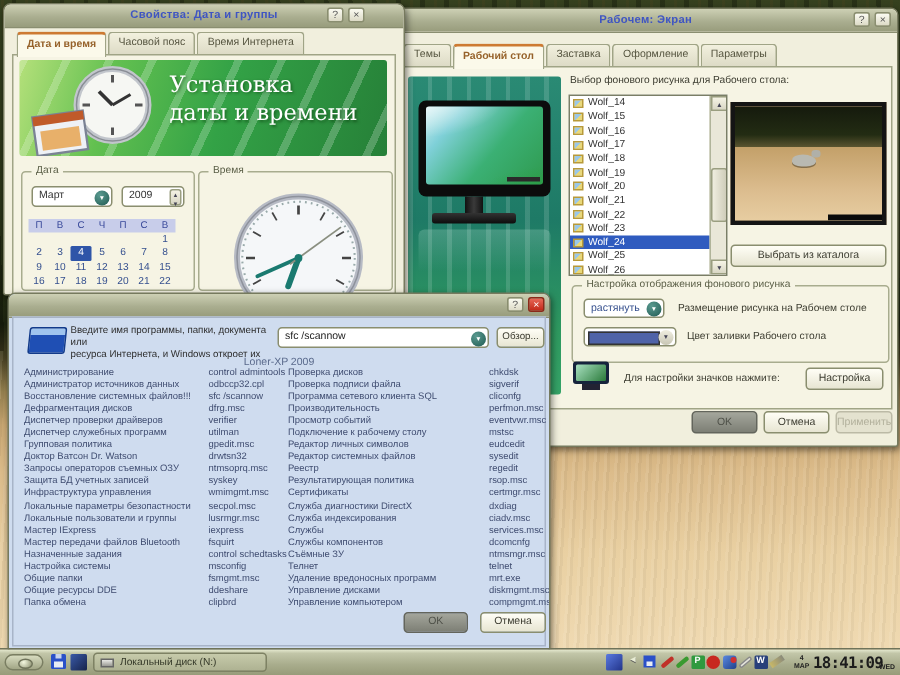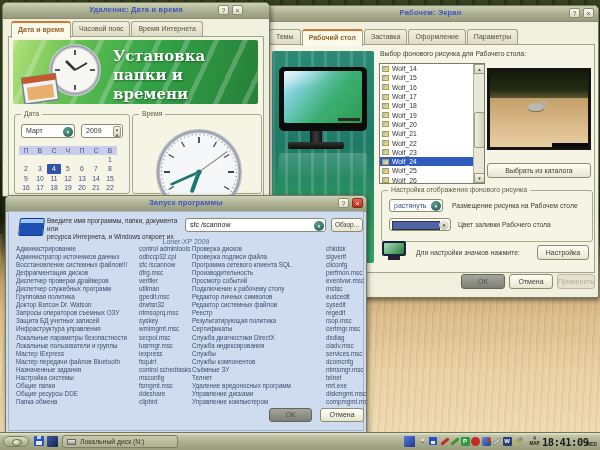--- a/index.html
+++ b/index.html
@@ -41,21 +41,21 @@
   .rnd{position:absolute;right:1px;top:1px;width:10px;height:10px;border-radius:50%;
     background:radial-gradient(circle at 35% 30%,#5a9a90,#1f5a52);color:#fff;font-size:5px;line-height:10px;text-align:center;}
   
   #dateDlg{left:2px;top:2px;width:266px;height:193px;z-index:20;}
   #dateDlg .tabs{left:8px;top:18px;}
   #dateDlg .page{left:5px;top:33px;width:254px;height:159px;}
   .banner{position:absolute;left:4px;top:3px;width:245px;height:64px;border-radius:2px;overflow:hidden;
     background:linear-gradient(105deg,#b4e07a 0%,#62c050 25%,#33a246 55%,#268038 100%);}
   .banner .rays{position:absolute;inset:0;background:repeating-linear-gradient(115deg,rgba(255,255,255,.22) 0 5px,transparent 5px 26px);}
   .banner-title{position:absolute;left:100px;top:7px;color:#fff;font-family:"DejaVu Serif",serif;
-    font-weight:bold;font-size:15px;line-height:19px;text-shadow:1px 1px 2px rgba(0,40,0,.5);}
+    font-weight:normal;font-size:15px;line-height:19px;text-shadow:1px 1px 2px rgba(0,40,0,.5);}
   .cal-head{display:grid;grid-template-columns:repeat(7,14px);background:#c8cdea;}
   .cal-head span{font-size:6.5px;color:#39499a;text-align:center;line-height:9px;}
   .cal-grid{display:grid;grid-template-columns:repeat(7,14px);}
   .cal-cell{font-size:6.8px;color:#35508f;text-align:center;line-height:9.3px;height:9.3px;}
   .cal-cell.selected{background:#2f55a8;color:#fff;border-radius:1px;}
   .spin{position:absolute;right:1px;top:1px;width:8px;height:11px;font-size:4px;line-height:5.5px;color:#445;text-align:center;
     background:linear-gradient(180deg,#f4f2e4,#d8d6c4);border:1px solid #9a9e80;border-radius:2px;box-sizing:border-box;}
   
   #dispDlg{left:262px;top:5px;width:335px;height:291px;z-index:10;}
   #dispDlg .tabs{left:6px;top:23px;}
@@ -285,21 +285,21 @@
       <div class="small-label" style="left:148px;top:204px">Для настройки значков нажмите:</div>
       <div class="btn" style="left:269px;top:200px;width:52px;height:15px;line-height:13px">Настройка</div>
     </div>
     <div class="btn dark" style="left:198px;top:268px;width:44px;height:15px;line-height:13px">OK</div>
     <div class="btn" style="left:246px;top:268px;width:44px;height:15px;line-height:13px">Отмена</div>
     <div class="btn disabled" style="left:294px;top:268px;width:38px;height:15px;line-height:13px">Применить</div>
   </div>
 
   <div class="dlg" id="dateDlg">
     <div class="tbar">
-      <div class="ttext">Удаление: Дата и время</div>
+      <div class="ttext">Свойства: Дата и группы</div>
       <div class="tbtn" style="right:40px">?</div>
       <div class="tbtn" style="right:26px">×</div>
     </div>
     <div class="tabs">
 
     <div class="tab selected"><span>Дата и время</span></div>
         <div class="tab"><span>Часовой пояс</span></div>
         <div class="tab"><span>Время Интернета</span></div>
       </div>
     <div class="page">
@@ -317,21 +317,21 @@
           <line x1="58" y1="28" x2="49" y2="19" stroke="#333" stroke-width="2.5"></line>
           <line x1="58" y1="28" x2="70" y2="21" stroke="#333" stroke-width="2"></line>
           <g transform="rotate(-8 22 46)">
             <rect x="6" y="34" width="34" height="26" fill="#eef1f6" stroke="#7a8294" stroke-width="1.5"></rect>
             <rect x="6" y="34" width="34" height="6" fill="#c05a2a"></rect>
             <rect x="10" y="44" width="26" height="13" fill="#e8b06a"></rect>
           </g>
         </svg>
         <div class="banner-title">
           <div>Установка</div>
-          <div>папки и времени</div>
+          <div>даты и времени</div>
         </div>
       </div>
       <div class="groupbox" style="left:5px;top:77px;width:114px;height:78px">
         <div class="gb-label">Дата</div>
         <div class="combo" style="left:6px;top:9px;width:54px;height:14px">
           <span class="cval" style="color:#333">Март</span>
           <span class="rnd" style="top:2px">▾</span>
         </div>
         <div class="combo" style="left:66px;top:9px;width:42px;height:14px">
           <span class="cval" style="color:#333">2009</span>
@@ -405,21 +405,20 @@
           <line x1="44" y1="44" x2="44" y2="14" stroke="#1a7a70" stroke-width="2.6" stroke-linecap="round" transform="rotate(246 44 44)"></line>
           <line x1="44" y1="51" x2="44" y2="9" stroke="#8a8f80" stroke-width="1.2" transform="rotate(54 44 44)"></line>
           <circle cx="44" cy="44" r="2.6" fill="#1a7a70"></circle>
         </svg>
       </div>
     </div>
   </div>
 
   <div class="dlg" id="runDlg">
     <div class="tbar">
-      <div class="ttext">Запуск программы</div>
       <div class="tbtn" style="right:17px">?</div>
       <div class="tbtn red" style="right:3px">×</div>
     </div>
     <div class="body">
       <div class="run-icon"></div>
       <div class="run-prompt">
         <div>Введите имя программы, папки, документа или</div>
         <div>ресурса Интернета, и Windows откроет их</div>
       </div>
       <div class="combo run-combo">

